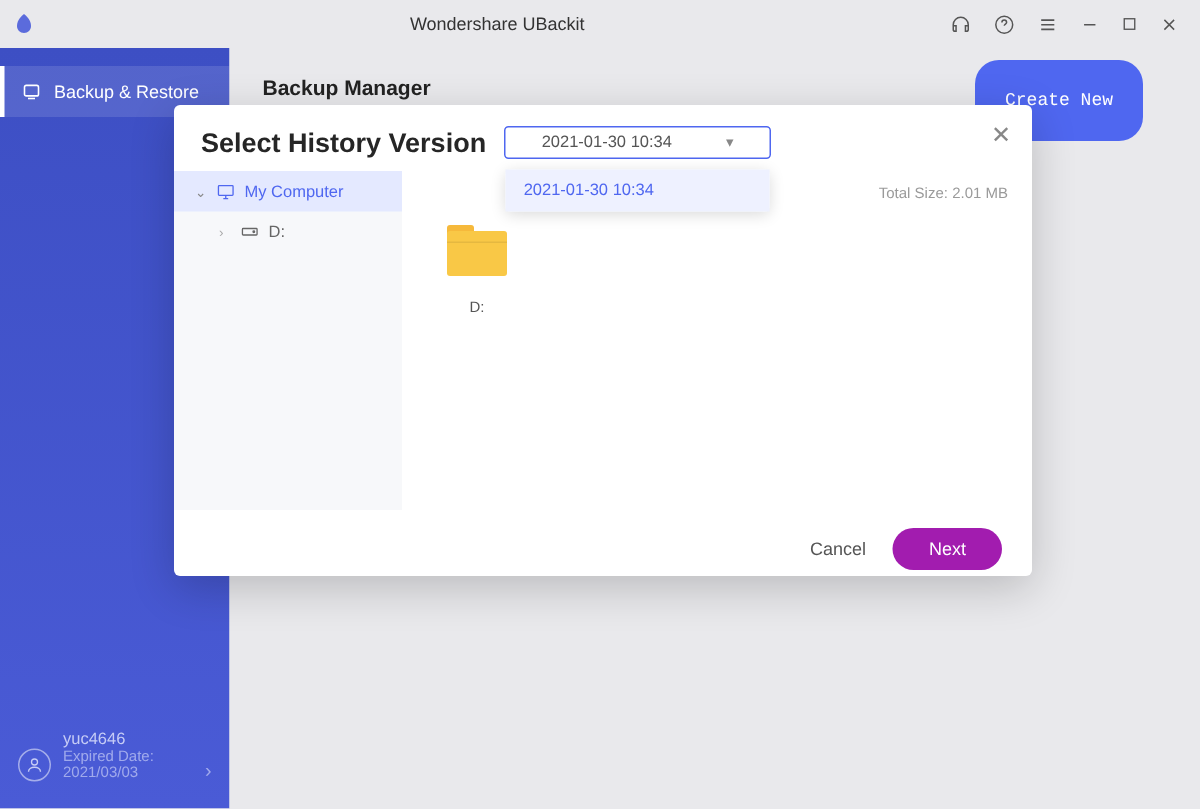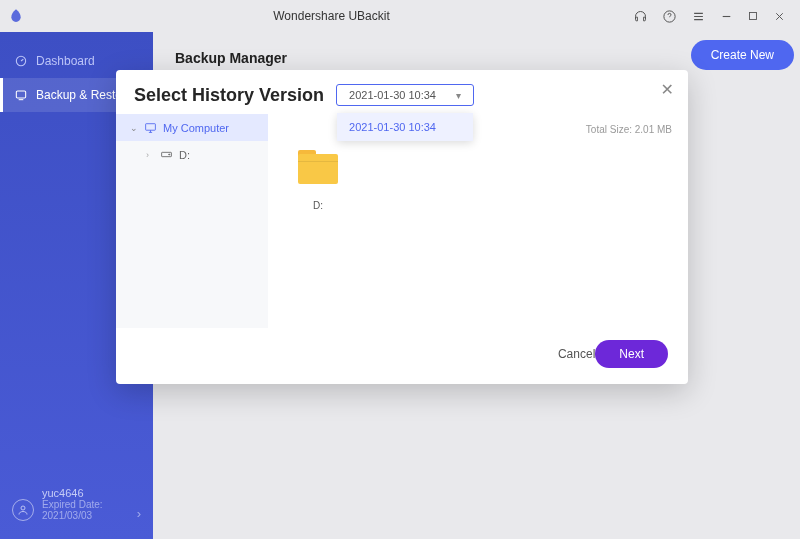--- a/index.html
+++ b/index.html
@@ -20,31 +20,31 @@
 .sidebar .spacer { flex: 1; }
 .sidebar .user { display: flex; align-items: flex-end; gap: 8px; padding: 12px 12px 18px; font-size: 11px; color: #c6ccf6; }
 .sidebar .user .avatar { width: 22px; height: 22px; border-radius: 50%; border: 1px solid rgba(255,255,255,0.5); display: flex; align-items: center; justify-content: center; }
 .sidebar .user .text { flex: 1; }
 .sidebar .user .text .name { font-size: 11px; }
 .sidebar .user .text .exp { font-size: 10px; opacity: 0.7; }
 .sidebar .user .chev { font-size: 13px; opacity: 0.7; }
 
 .main { flex: 1; background: #e9e9ec; position: relative; padding: 18px 22px; }
 .main h1 { font-size: 14px; font-weight: 600; color: #222; }
-.create-btn { position: absolute; top: 8px; right: 6px; background: #4f67f0; color: #fff; border: none; border-radius: 16px; padding: 8px 20px; font-size: 12px; font-weight: 500; cursor: pointer; }
+.create-btn { position: absolute; top: 8px; right: 38px; background: #4f67f0; color: #fff; border: none; border-radius: 16px; padding: 20px 20px; font-size: 12px; font-weight: 500; cursor: pointer; font-family: Liberation Mono, monospace; }
 
 
 .overlay { position: absolute; inset: 0; top: 32px; background: rgba(0,0,0,0); }
 .modal { position: absolute; left: 116px; top: 70px; width: 572px; height: 314px; background: #fff; border-radius: 4px; box-shadow: 0 8px 30px rgba(0,0,0,0.2); display: flex; flex-direction: column; }
 
 .modal .header { display: flex; align-items: center; padding: 14px 18px 8px; gap: 12px; position: relative; }
 .modal .header .mtitle { font-size: 18px; font-weight: 600; color: #262626; }
 .modal .header .close { position: absolute; right: 14px; top: 10px; font-size: 16px; color: #888; cursor: pointer; }
 
-.ver-select { border: 1px solid #4f67f0; border-radius: 3px; padding: 4px 12px; font-size: 11px; color: #555; display: flex; align-items: center; gap: 20px; cursor: pointer; position: relative; background:#fff;}
+.ver-select { border: 1px solid #4f67f0; border-radius: 3px; padding: 4px 24px; font-size: 11px; color: #555; display: flex; align-items: center; gap: 36px; cursor: pointer; position: relative; background:#fff;}
 .ver-select .chev { color: #888; font-size: 10px; }
 .dropdown { position: absolute; top: 28px; left: 0; width: 100%; background: #fff; border-radius: 3px; box-shadow: 0 2px 10px rgba(0,0,0,0.15); z-index: 5; }
 .dropdown .opt { padding: 8px 12px; font-size: 11px; color: #4f67f0; background: #eef1ff; cursor: pointer; }
 
 .modal .body { flex: 1; display: flex; border-top: 0; }
 .preview { width: 152px; background: #f7f8fa; font-size: 11px; }
 .preview .ph { padding: 10px 12px; font-weight: 600; color: #333; font-size: 11px; }
 .preview .node { display: flex; align-items: center; gap: 6px; padding: 7px 8px 7px 14px; cursor: pointer; color: #4f67f0; }
 .preview .node.sel { background: #e4e9ff; }
 .preview .node .twist { font-size: 9px; color: #888; width: 8px; }
@@ -54,23 +54,23 @@
 
 .content { flex: 1; position: relative; padding: 10px 16px; }
 .content .totalsize { position: absolute; top: 10px; right: 16px; font-size: 10px; color: #9a9a9a; }
 .folder-item { width: 60px; text-align: center; margin-top: 26px; margin-left: 4px; cursor: pointer; }
 .folder-item .ficon { width: 40px; height: 34px; margin: 0 auto 16px; position: relative; }
 .folder-item .ficon .tab { position: absolute; top: 0; left: 0; width: 18px; height: 6px; background: #f6b93b; border-radius: 2px 2px 0 0; }
 .folder-item .ficon .body { position: absolute; top: 4px; left: 0; width: 40px; height: 30px; background: #f9c846; border-radius: 2px; }
 .folder-item .ficon .body::after { content:""; position:absolute; left:0; top:7px; width:100%; height:1px; background: rgba(0,0,0,0.08);}
 .folder-item .label { font-size: 10px; color: #555; }
 
-.modal .footer { display: flex; justify-content: flex-end; align-items: center; padding: 12px 20px 16px; border-top: 0; }
+.modal .footer { display: flex; justify-content: flex-end; align-items: center; gap: 18px; padding: 12px 20px 4px; border-top: 0; }
 .modal .footer .cancel { background: none; border: none; font-size: 12px; color: #555; cursor: pointer; }
-.modal .footer .next { background: #6d28d9; color: #fff; border: none; border-radius: 14px; padding: 7px 24px; font-size: 12px; cursor: pointer; }
+.modal .footer .next { background: #a21caf; color: #fff; border: none; border-radius: 14px; padding: 7px 24px; font-size: 12px; cursor: pointer; }
 </style>
 </head>
 <body>
 
 <div class="titlebar">
   <svg class="logo" viewBox="0 0 24 24" fill="currentColor">
       <path d="M12 2 C7 6 5 10 5 14 c0 4 3 7 7 7 s7-3 7-7 c0-4-2-8-7-12z"></path>
     </svg>
   <span class="title">Wondershare UBackit</span>
   <div class="win-controls">
@@ -91,27 +91,20 @@
         <rect x="5" y="5" width="14" height="14"></rect>
       </svg>
     <svg width="13" height="13" viewBox="0 0 24 24" fill="none" stroke="currentColor" stroke-width="1.8">
         <path d="M6 6l12 12M18 6L6 18"></path>
       </svg>
   </div>
 </div>
 
 <div class="app">
   <div class="sidebar">
-    <div class="nav-item">
-      <svg viewBox="0 0 24 24" fill="none" stroke="currentColor" stroke-width="1.8">
-          <circle cx="12" cy="12" r="8"></circle>
-          <path d="M12 12l4-3"></path>
-        </svg>
-      <span>Dashboard</span>
-    </div>
     <div class="nav-item active">
       <svg viewBox="0 0 24 24" fill="none" stroke="currentColor" stroke-width="1.8">
           <rect x="4" y="5" width="16" height="12" rx="2"></rect>
           <path d="M8 20h8"></path>
         </svg>
       <span>Backup &amp; Restore</span>
     </div>
     <div class="spacer"></div>
     <div class="user">
       <div class="avatar">

